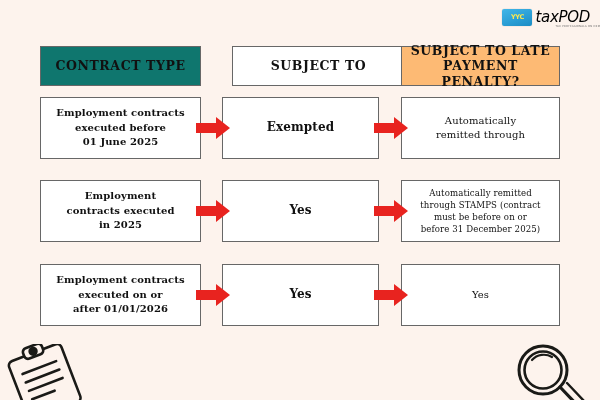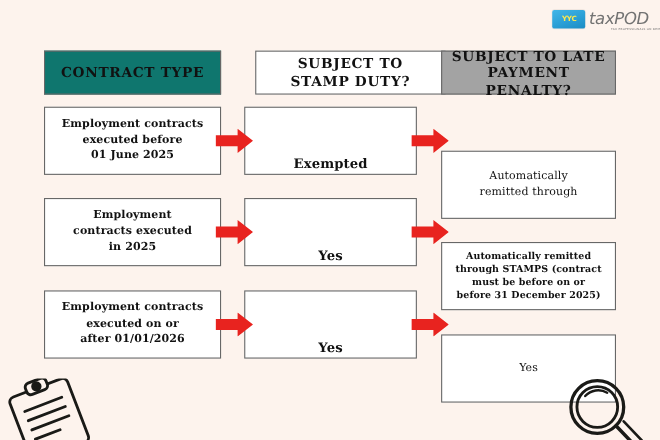--- a/index.html
+++ b/index.html
@@ -45,21 +45,21 @@
     font-family: "DejaVu Sans", sans-serif;
     font-weight: bold;
     font-size: 6.5px;
     letter-spacing: -0.3px;
     line-height: 1;
   }
   .logo-word {
     font-family: "DejaVu Sans", sans-serif;
     font-size: 15px;
     font-style: italic;
-    color: #737373;
+    color: #000000;
     letter-spacing: -0.3px;
     line-height: 1;
   }
   .logo-sub {
     position: absolute;
     left: 20px;
     top: 15px;
     font-family: "DejaVu Sans", sans-serif;
     font-size: 2.6px;
     color: #6f6f6f;
@@ -90,43 +90,41 @@
 
   .hdr {
     font-family: "DejaVu Serif", serif;
     font-weight: bold;
     font-size: 12.5px;
     letter-spacing: 0.6px;
     line-height: 1.25;
   }
   .hdr.olive { background: #0f766e; }
   .hdr.white { background: #ffffff; }
-  .hdr.peach { background: #a3a3a3; }
+  .hdr.peach { background: #fdba74; }
 
   .cell-strong {
     font-family: "DejaVu Serif", serif;
     font-weight: bold;
     font-size: 10px;
     line-height: 1.45;
     letter-spacing: 0.1px;
   }
   .cell-plain {
     font-family: "DejaVu Serif", serif;
     font-weight: normal;
     font-size: 10px;
     line-height: 1.42;
     letter-spacing: 0.1px;
-    margin-top: 40px;
   }
   .cell-plain.small {
     font-size: 8.6px;
     line-height: 1.42;
-    font-weight: bold;
-  }
-  .cell-strong.big { font-size: 12px; align-items: flex-end; }
+  }
+  .cell-strong.big { font-size: 12px; }
 
   
   .arrow {
     position: absolute;
     height: 22px;
     width: 34px;
   }
   .arrow svg { display: block; }
 
   
@@ -150,21 +148,20 @@
 
   <div class="grid">
 
     <div class="box hdr olive" style="left:40px; top:46px; width:161px; height:40px;">
       <span>CONTRACT TYPE</span>
     </div>
 
     <div class="box hdr white" style="left:232px; top:46px; width:173px; height:40px;">
       <div>
         <div>SUBJECT TO</div>
-        <div>STAMP DUTY?</div>
       </div>
     </div>
 
     <div class="box hdr peach" style="left:401px; top:46px; width:159px; height:40px;">
       <div>
         <div>SUBJECT TO LATE</div>
         <div>PAYMENT PENALTY?</div>
       </div>
     </div>
 

